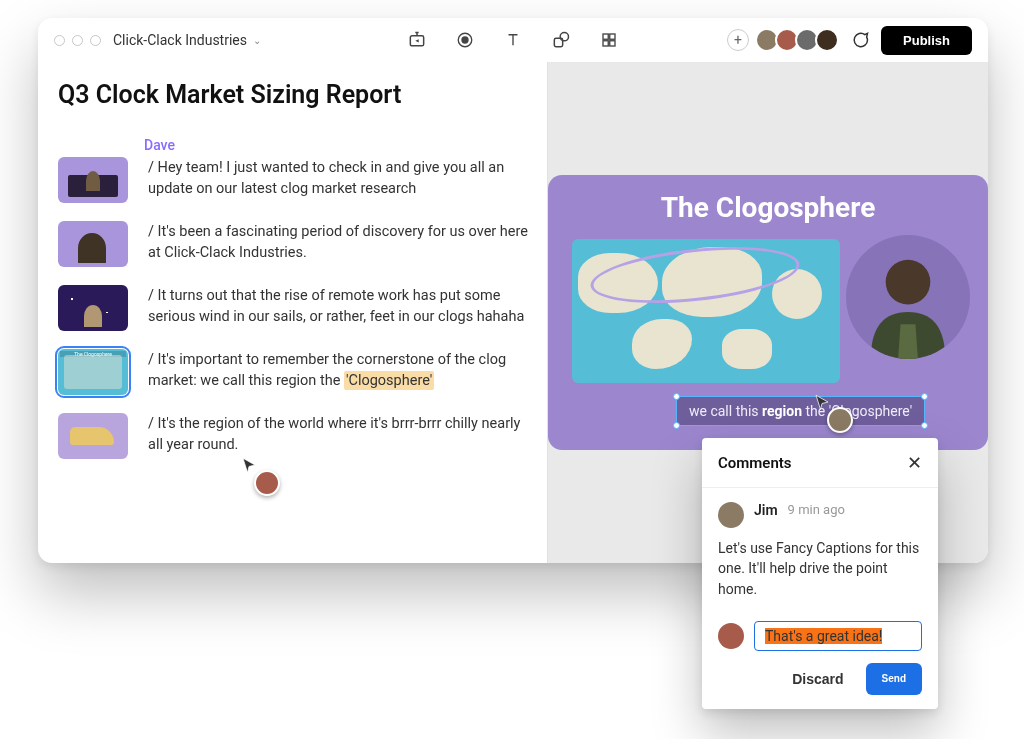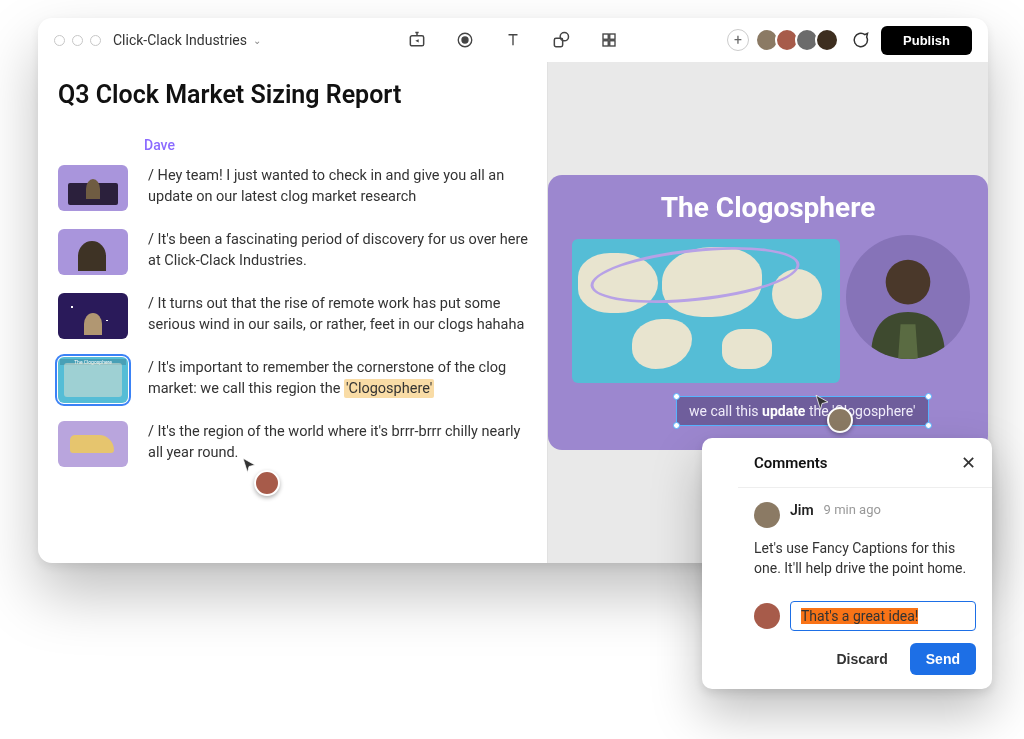--- a/index.html
+++ b/index.html
@@ -93,21 +93,21 @@
     flex:1; background:#e9e9e9; border-left:1px solid #e1e1e1;
     position:relative;
     display:flex; align-items:center; justify-content:center;
   }
 
   .doc-title {
     font-size:25px; font-weight:600; color:#111; margin-bottom:28px;
   }
 
   .speaker-label {
-    font-size:14px; color:#8b6bff; font-weight:500; margin-left:86px; margin-bottom:12px;
+    font-size:14px; color:#8b6bff; font-weight:500; margin-left:86px; margin-bottom:4px;
   }
 
   .transcript-row {
     display:flex; gap:20px; margin-bottom:18px;
   }
   .thumb {
     width:70px; height:46px; border-radius:6px; flex:none;
     background:#a995dc;
     position:relative;
     overflow:hidden;
@@ -170,25 +170,24 @@
   .pointer-svg{ width:18px; height:18px; position:absolute; left:-14px; top:-14px;}
 
   .cursor2 {
     position:absolute; left:254px; top:470px; z-index:5;
   }
 
   
   .comments {
     position:absolute;
     left:702px; top:438px;
-    width:290px;
-    background:#fff; border-radius:10px;
+    width:236px;
+    background:#fff; border-radius:4px;
     box-shadow:0 24px 50px rgba(0,0,0,0.25), 0 4px 10px rgba(0,0,0,0.1);
     padding-bottom:14px;
-    padding-left:36px;
   }
   .comments-header {
     display:flex; align-items:center; justify-content:space-between;
     padding:14px 16px;
     border-bottom:1px solid #eee;
   }
   .comments-header-title { font-size:15px; font-weight:600; color:#111;}
   .close-x { font-size:18px; cursor:pointer; color:#333; }
   .comment-body { padding:14px 16px 10px 16px; }
   .comment-meta { display:flex; gap:10px; margin-bottom:10px;}
@@ -209,21 +208,21 @@
     font-size:14px; color:#333;
   }
   .comment-actions {
     display:flex; justify-content:flex-end; gap:12px; padding:12px 16px 0 16px;
   }
   .btn-discard {
     background:transparent; border:none; font-size:14px; font-weight:600; color:#333; cursor:pointer;
     padding:8px 10px;
   }
   .btn-send {
-    background:#1d6fe6; color:#fff; border:none; font-size:14px; font-weight:600;
+    background:#1d6fe6; color:#fff; border:none; font-size:10px; font-weight:600;
     padding:8px 16px; border-radius:6px; cursor:pointer;
   }
 
   
   .th-desk { position:absolute; bottom:6px; left:10px; width:50px; height:22px; background:#2b203c; border-radius:2px;}
   .th-person { position:absolute; bottom:12px; left:28px; width:14px; height:20px; background:#6f5c42; border-radius:50% 50% 0 0;}
   .th-stars { background:radial-gradient(circle at 20% 30%,#fff 1px,transparent 1px),radial-gradient(circle at 70% 60%,#fff 1px,transparent 1px),#2a1a5a;}
   .th-map { background:#55bdd6;}
   .th-map::after{content:"";position:absolute;inset:6px;background:#e8e4cf;opacity:0.5;border-radius:3px;}
   .th-map-label{position:absolute;top:2px;left:2px;right:2px;font-size:5px;color:#fff;text-align:center;background:rgba(0,0,0,0.15);}
@@ -354,21 +353,21 @@
           <div class="map-ring"></div>
         </div>
         <div class="presenter-circle">
           <svg class="presenter-svg" viewBox="0 0 100 100">
             <circle cx="50" cy="38" r="18" fill="#4a382a"></circle>
             <path d="M20 100 Q20 62 50 62 Q80 62 80 100 Z" fill="#3e4a2f"></path>
             <path d="M44 72 L56 72 L58 100 L42 100 Z" fill="#5a6b42"></path>
           </svg>
         </div>
         <div class="caption-box">
-          <span>we call this </span><b>update</b><span> the 'Clogosphere'</span>
+          <span>we call this </span><b>region</b><span> the 'Clogosphere'</span>
           <span class="handle tl"></span>
           <span class="handle tr"></span>
           <span class="handle bl"></span>
           <span class="handle br"></span>
           <div class="cursor1">
             <svg class="pointer-svg" viewBox="0 0 24 24">
                 <path d="M4 3 L20 12 L12 14 L10 22 Z" fill="#333" stroke="#fff" stroke-width="1"></path>
               </svg>
             <span class="cursor-ava"></span>
           </div>

